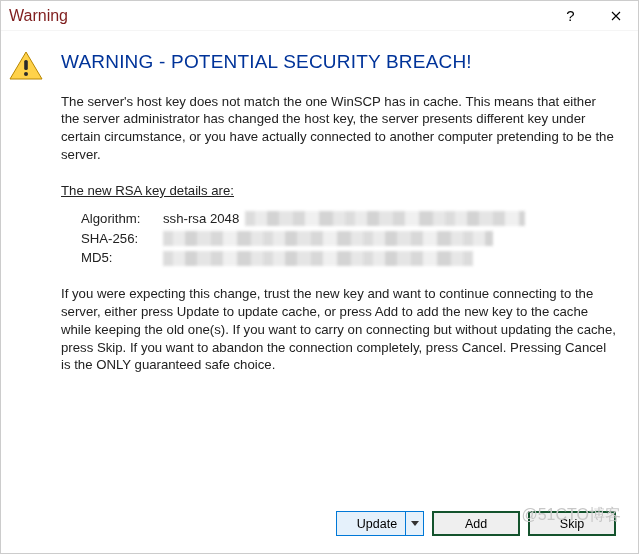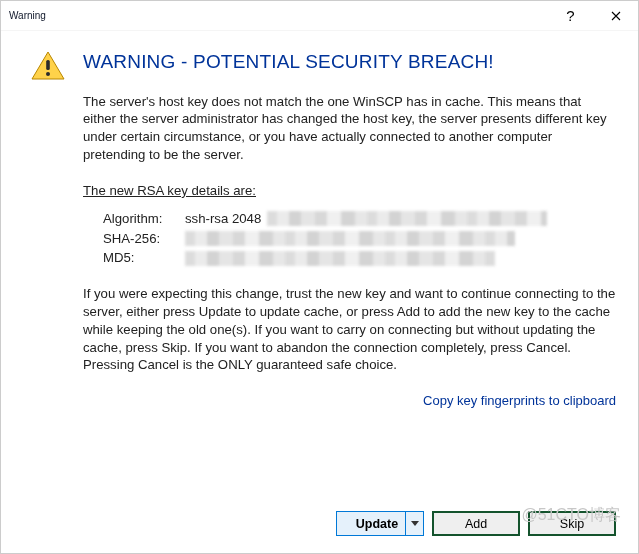--- a/index.html
+++ b/index.html
@@ -17,38 +17,38 @@
   .titlebar {
     height: 30px;
     display: flex;
     align-items: center;
     padding: 0 0 0 8px;
     background: #fff;
     border-bottom: 1px solid rgba(0,0,0,0.04);
   }
   .titlebar .title {
     flex: 1;
-    font-size: 10px;
-    color: #0f172a;
+    font-size: 16px;
+    color: #7f1d1d;
   }
   .titlebar .ctrl {
     width: 45px;
     height: 30px;
     display: flex;
     align-items: center;
     justify-content: center;
     font-family: "Segoe UI", sans-serif;
     font-size: 14px;
     color: #000;
   }
   .titlebar .ctrl.help { font-size: 15px; }
   .titlebar .ctrl.close svg { width: 10px; height: 10px; }
   .content {
     display: flex;
-    padding: 18px 22px 10px 30px;
+    padding: 18px 22px 10px 8px;
     height: 470px;
   }
   .icon-col {
     width: 52px;
     flex: 0 0 52px;
     padding-top: 2px;
   }
   .warn-icon {
     width: 34px;
     height: 30px;
@@ -123,21 +123,20 @@
     align-items: center;
     justify-content: center;
     cursor: pointer;
   }
   .btn.default {
     border: 1.5px solid #0078d7;
     background: #e5f1fb;
     position: relative;
     padding-right: 12px;
     justify-content: center;
-    font-weight: bold;
   }
   .btn.default .split {
     position: absolute;
     right: 0;
     top: 0;
     bottom: 0;
     width: 18px;
     border-left: 1px solid #0078d7;
     display: flex;
     align-items: center;
@@ -187,23 +186,20 @@
       <div class="key-row">
         <span class="key-label">SHA-256:</span>
         <span class="redacted r2"></span>
       </div>
       <div class="key-row">
         <span class="key-label">MD5:</span>
         <span class="redacted r3"></span>
       </div>
     </div>
     <p class="para">If you were expecting this change, trust the new key and want to continue connecting to the server, either press Update to update cache, or press Add to add the new key to the cache while keeping the old one(s). If you want to carry on connecting but without updating the cache, press Skip. If you want to abandon the connection completely, press Cancel. Pressing Cancel is the ONLY guaranteed safe choice.</p>
-    <div class="link-row">
-      <span class="link">Copy key fingerprints to clipboard</span>
-    </div>
   </div>
 </div>
 
 <div class="button-row">
   <button class="btn default">
     <span>Update</span>
     <span class="split">
       <svg viewBox="0 0 8 5">
           <path d="M0 0 L4 5 L8 0 Z" fill="#333"></path>
         </svg>

